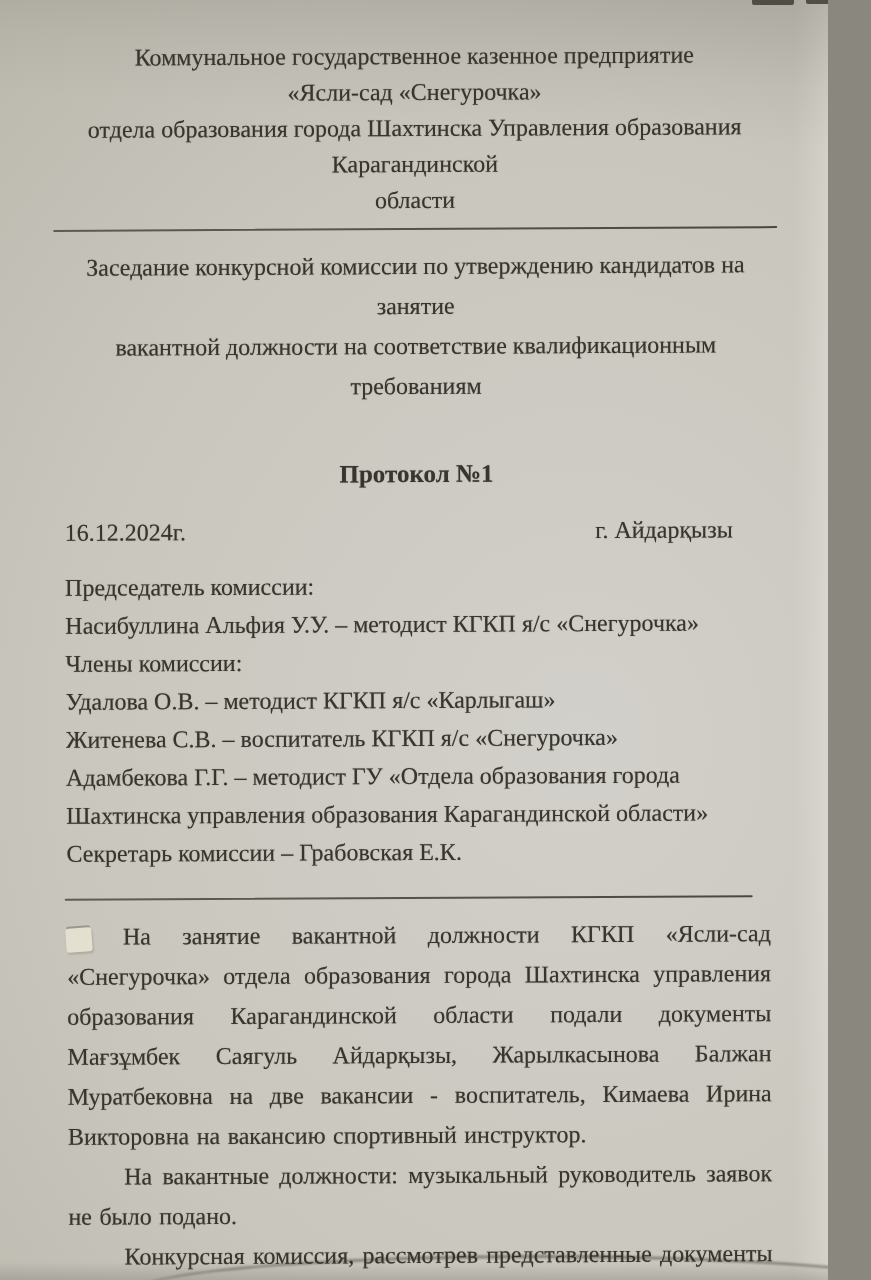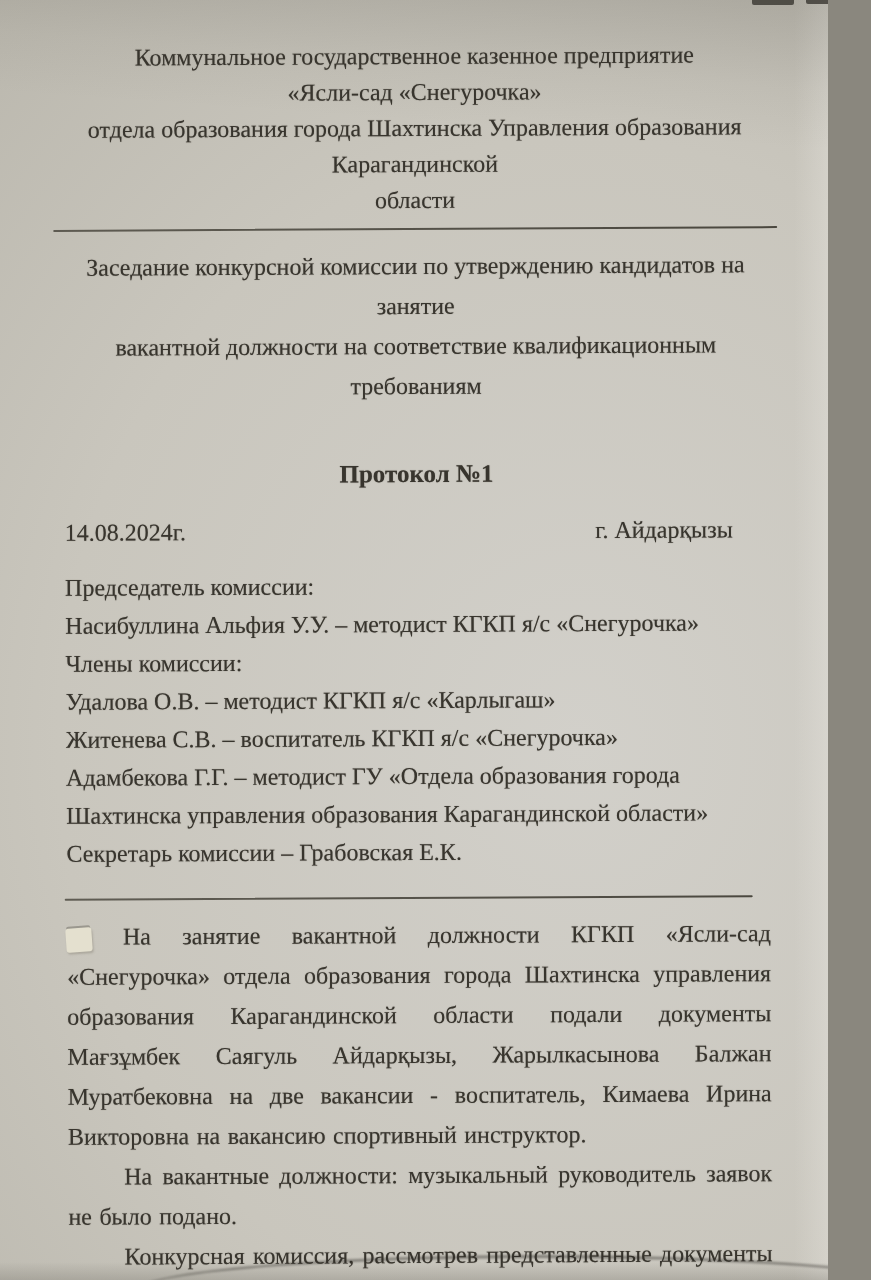--- a/index.html
+++ b/index.html
@@ -94,21 +94,21 @@
     <div class="rule rule-1"></div>
 
     <div class="subtitle">
       <div>Заседание конкурсной комиссии по утверждению кандидатов на занятие</div>
       <div>вакантной должности на соответствие квалификационным требованиям</div>
     </div>
 
     <div class="protocol-title">Протокол №1</div>
 
     <div class="date-row">
-      <span class="date">14.08.2024г.</span>
+      <span class="date">16.12.2024г.</span>
       <span class="city">г. Айдарқызы</span>
     </div>
 
     <div class="commission">
       <p>Председатель комиссии:</p>
       <p>Насибуллина Альфия У.У. – методист КГКП я/с «Снегурочка»</p>
       <p>Члены комиссии:</p>
       <p>Удалова О.В. – методист КГКП я/с «Карлыгаш»</p>
       <p>Житенева С.В. – воспитатель КГКП я/с «Снегурочка»</p>
       <p>Адамбекова Г.Г. – методист ГУ «Отдела образования города Шахтинска управления образования Карагандинской области»</p>

